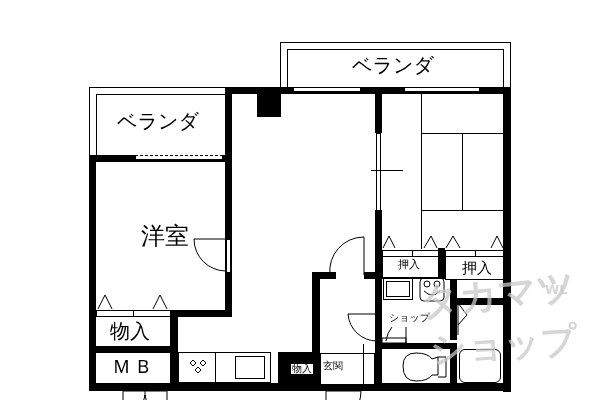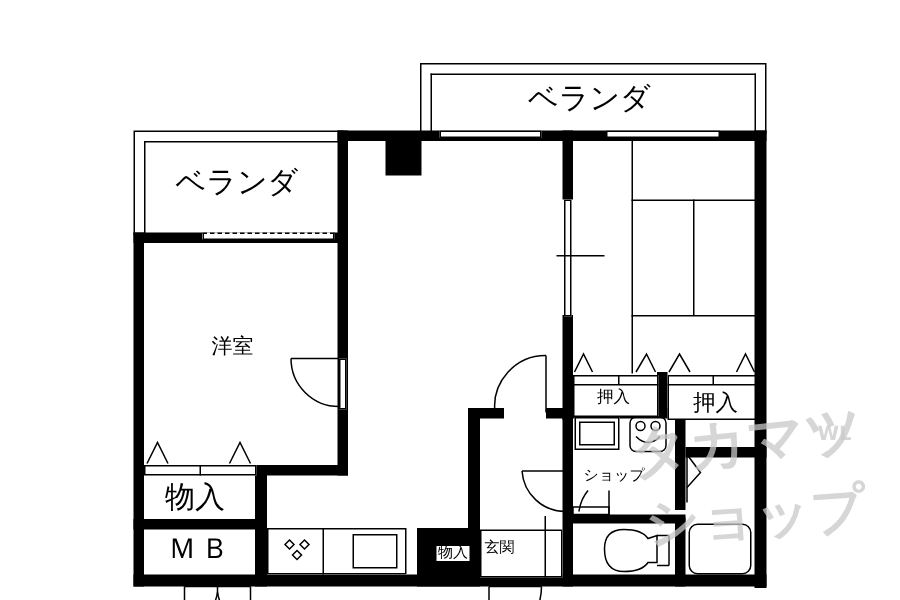--- a/index.html
+++ b/index.html
@@ -76,21 +76,21 @@
   <div class="box" style="left:382px;top:215px;width:57px;height:28px;"></div>
   <div class="line" style="left:382px;top:221px;width:57px;height:1px;"></div>
   <div class="line" style="left:412px;top:215px;width:1px;height:6px;"></div>
   <div class="label" style="left:398px;top:224px;font-size:11px;">押入</div>
   <div class="box" style="left:445px;top:215px;width:59px;height:30px;"></div>
   <div class="line" style="left:445px;top:221px;width:59px;height:1px;"></div>
   <div class="line" style="left:475px;top:215px;width:1px;height:6px;"></div>
   <div class="label" style="left:462px;top:226px;font-size:15px;">押入</div>
 
 
-  <div class="label" style="left:141px;top:189px;font-size:14px;">洋室</div>
+  <div class="label" style="left:141px;top:189px;font-size:24px;">洋室</div>
 
   <div class="box" style="left:96px;top:275px;width:75px;height:7px;"></div>
   <div class="line" style="left:133px;top:275px;width:1px;height:7px;"></div>
   <div class="label" style="left:110px;top:286px;font-size:20px;">物入</div>
   <div class="label" style="left:112px;top:322px;font-size:19px;letter-spacing:3px;">ＭＢ</div>
 
   <div class="box" style="left:178px;top:317px;width:93px;height:31px;"></div>
   <div class="line" style="left:215px;top:317px;width:1px;height:31px;"></div>
   <div class="box" style="left:235px;top:321px;width:30px;height:23px;"></div>
 

